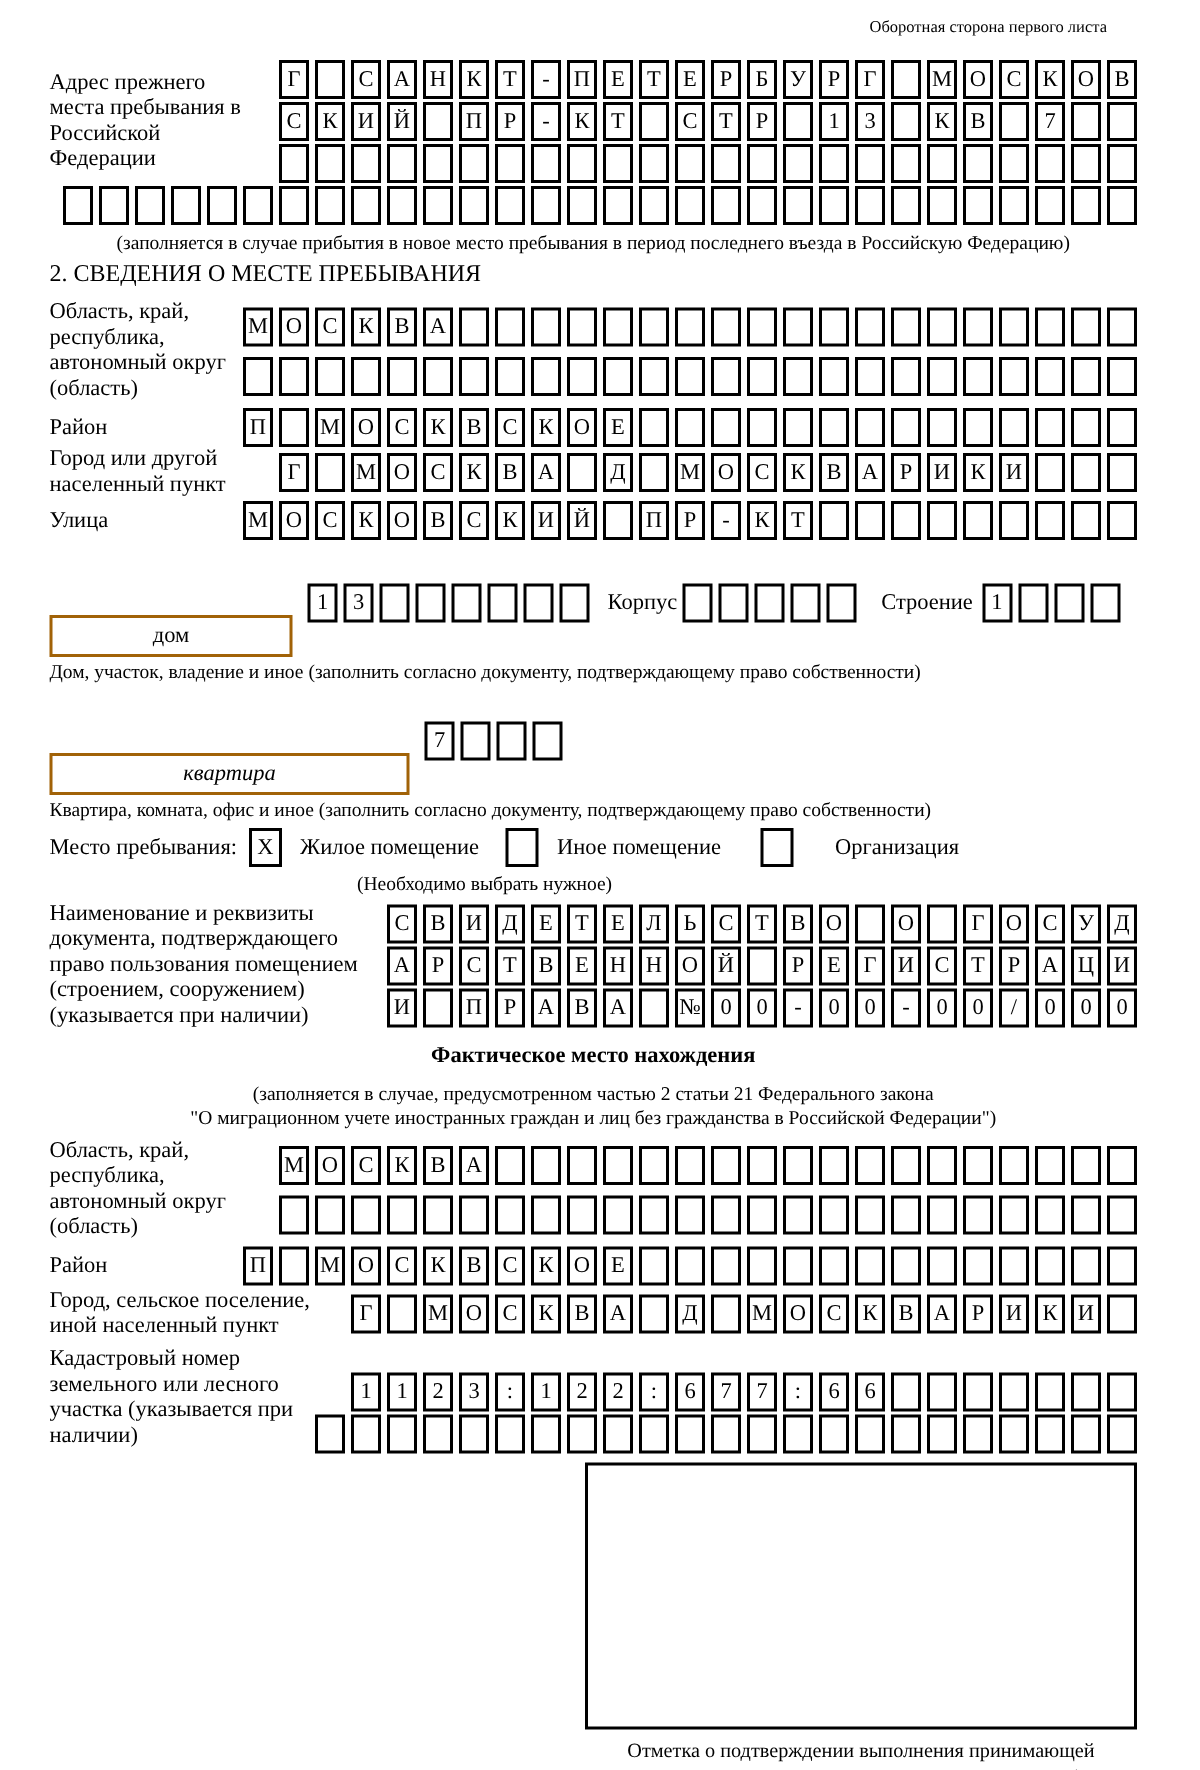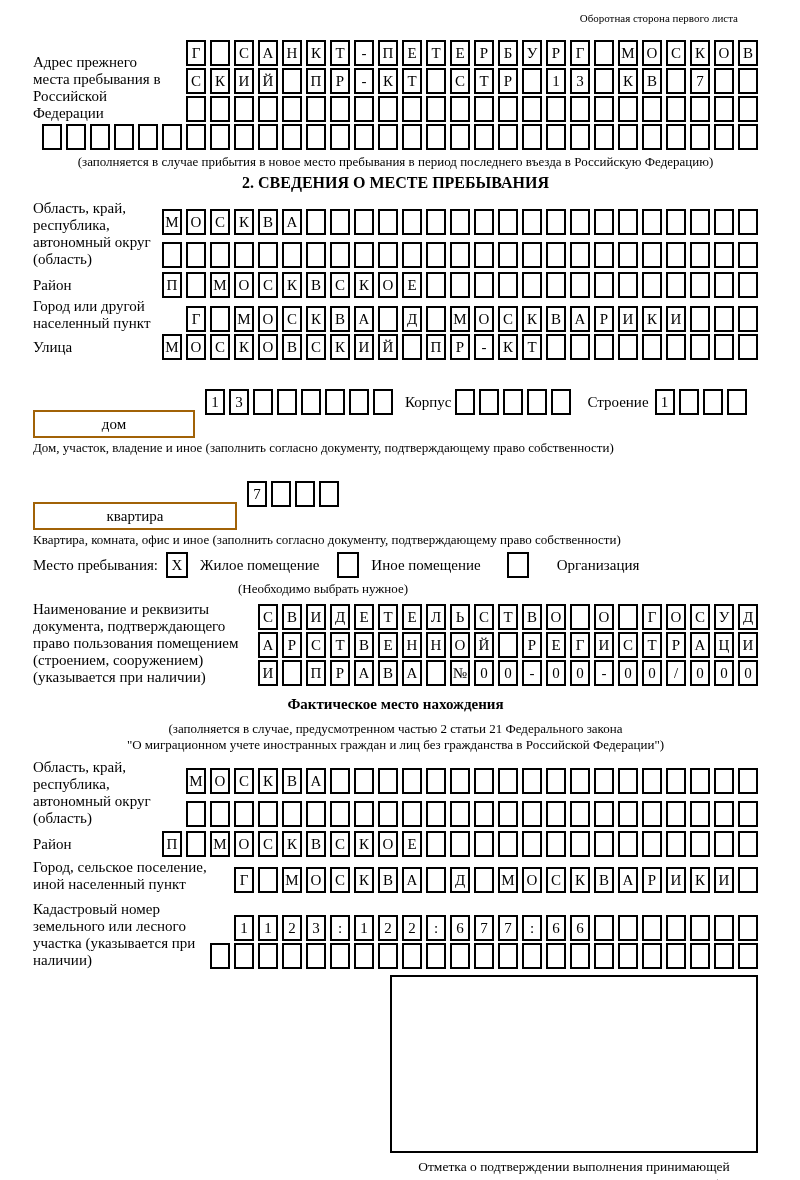--- a/index.html
+++ b/index.html
@@ -2,31 +2,31 @@
 <html><head>
 <meta charset="utf-8">
 <style>
   html,body{margin:0;padding:0;background:#fff;}
   body{width:800px;height:1180px;overflow:hidden;color:#000;
        font-family:"Liberation Serif","DejaVu Serif",serif;}
   .page{box-sizing:border-box;width:800px;height:1180px;padding:12px 42px 0 33px;}
 
   .hdr-note{text-align:right;font-size:11px;padding-right:20px;margin-bottom:16px;}
 
-  .frow{display:flex;align-items:flex-end;}
+  .frow{display:flex;align-items:center;}
   .frow.center{align-items:center;font-family:Liberation Serif, serif;}
   .flabel{font-size:15px;line-height:17px;}
   .cells{display:flex;gap:4px;}
   .cells.rt{margin-left:auto;}
   .cellcol{margin-left:auto;display:flex;flex-direction:column;align-items:flex-end;}
   .cell{box-sizing:border-box;flex:0 0 20px;width:20px;height:26px;border:2px solid #000;
         background:#fff;text-align:center;font-size:15px;line-height:22px;font-family:inherit;}
   .caption{font-size:13px;line-height:16px;}
   .caption.ctr{text-align:center;}
-  .sec-title{text-align:center;font-weight:bold;font-size:16px;margin:4px 0 8px 0;}
+  .sec-title{text-align:left;font-weight:normal;font-size:16px;margin:4px 0 8px 0;}
   .sub-title{text-align:center;font-weight:bold;font-size:15px;margin:10px 0 8px 0;}
 
   .labelbox{box-sizing:border-box;border:2px solid #a16207;height:28px;display:flex;
             align-items:center;justify-content:center;font-size:15px;margin-top:44px;}
   .cb{box-sizing:border-box;width:22px;height:26px;border:2px solid #000;text-align:center;
       font-size:15px;line-height:22px;}
 
   .domrow{display:flex;align-items:center;margin-top:6px;}
   .domrow .t{font-size:15px;white-space:nowrap;}
 
@@ -342,21 +342,21 @@
     <div class="cells" style="margin-left:6px;">
         <span class="cell">1</span>
         <span class="cell"></span>
         <span class="cell"></span>
         <span class="cell"></span>
       </div>
   </div>
   <div class="caption mt2">Дом, участок, владение и иное (заполнить согласно документу, подтверждающему право собственности)</div>
 
   <div class="domrow mt2">
-    <div class="labelbox" style="width:204px;">квартира</div>
+    <div class="labelbox" style="width:240px;font-style:italic;">квартира</div>
     <div class="cells" style="margin-left:10px;">
         <span class="cell">7</span>
         <span class="cell"></span>
         <span class="cell"></span>
         <span class="cell"></span>
       </div>
   </div>
   <div class="caption mt2">Квартира, комната, офис и иное (заполнить согласно документу, подтверждающему право собственности)</div>
 
   <div class="mesto">

